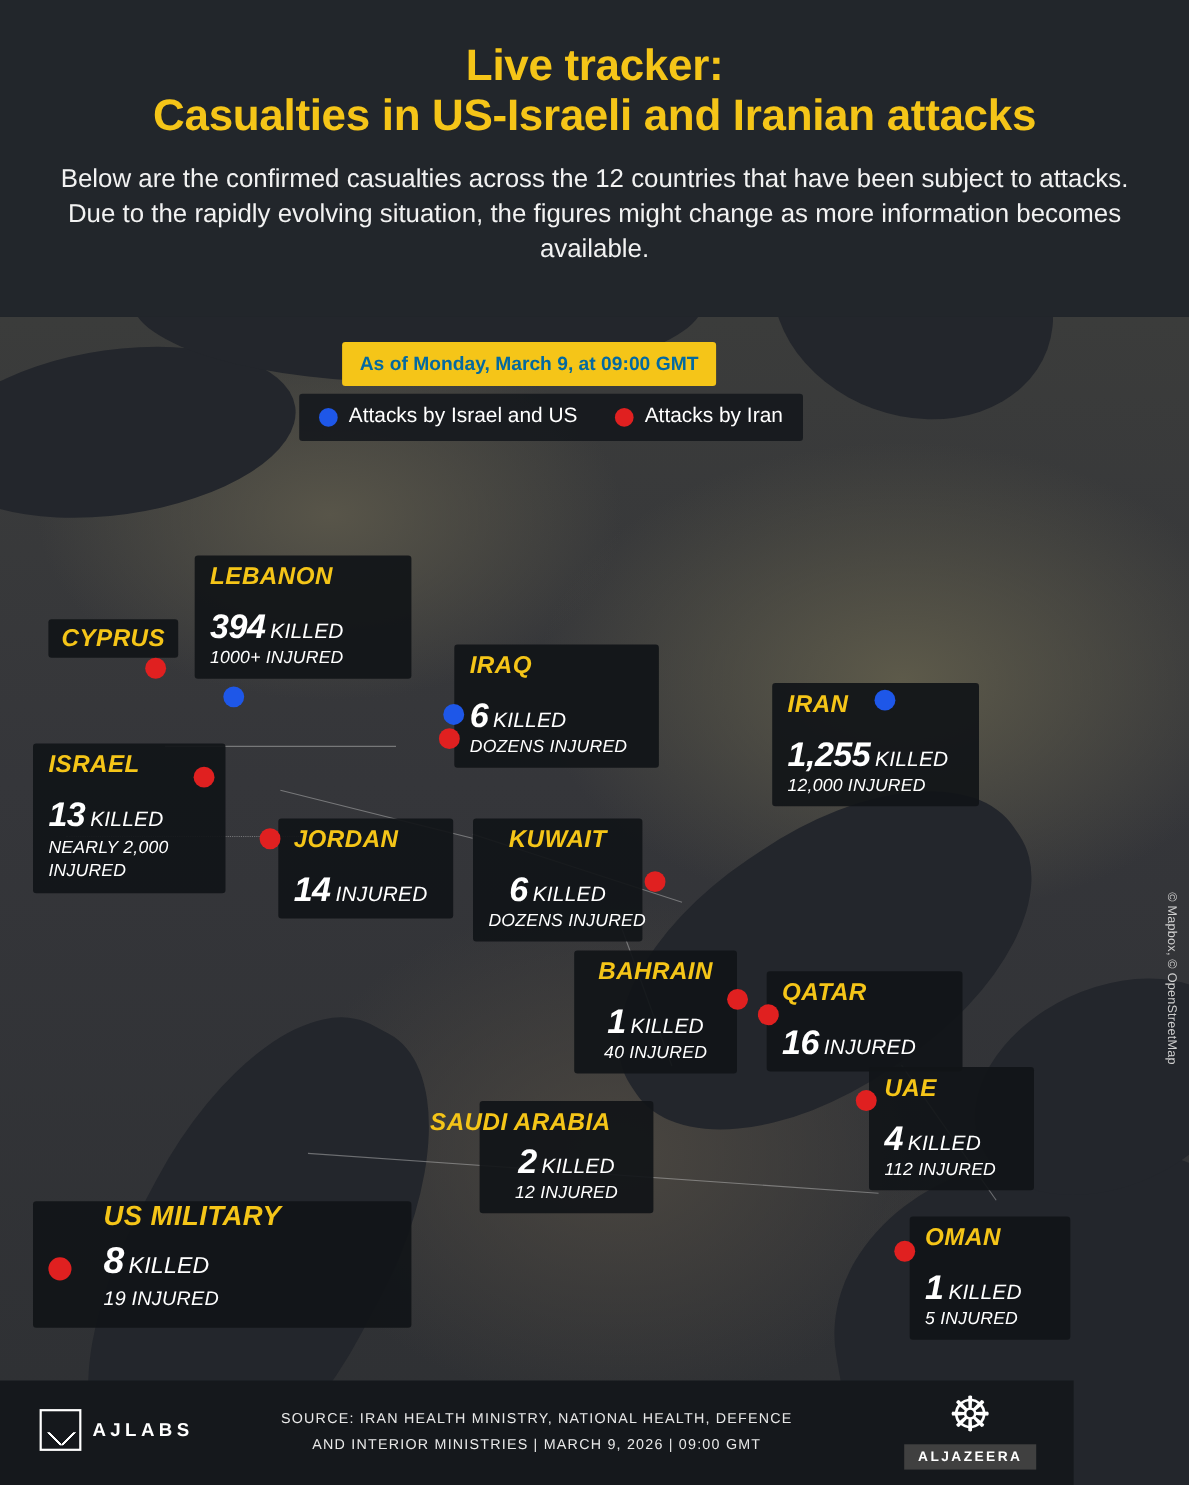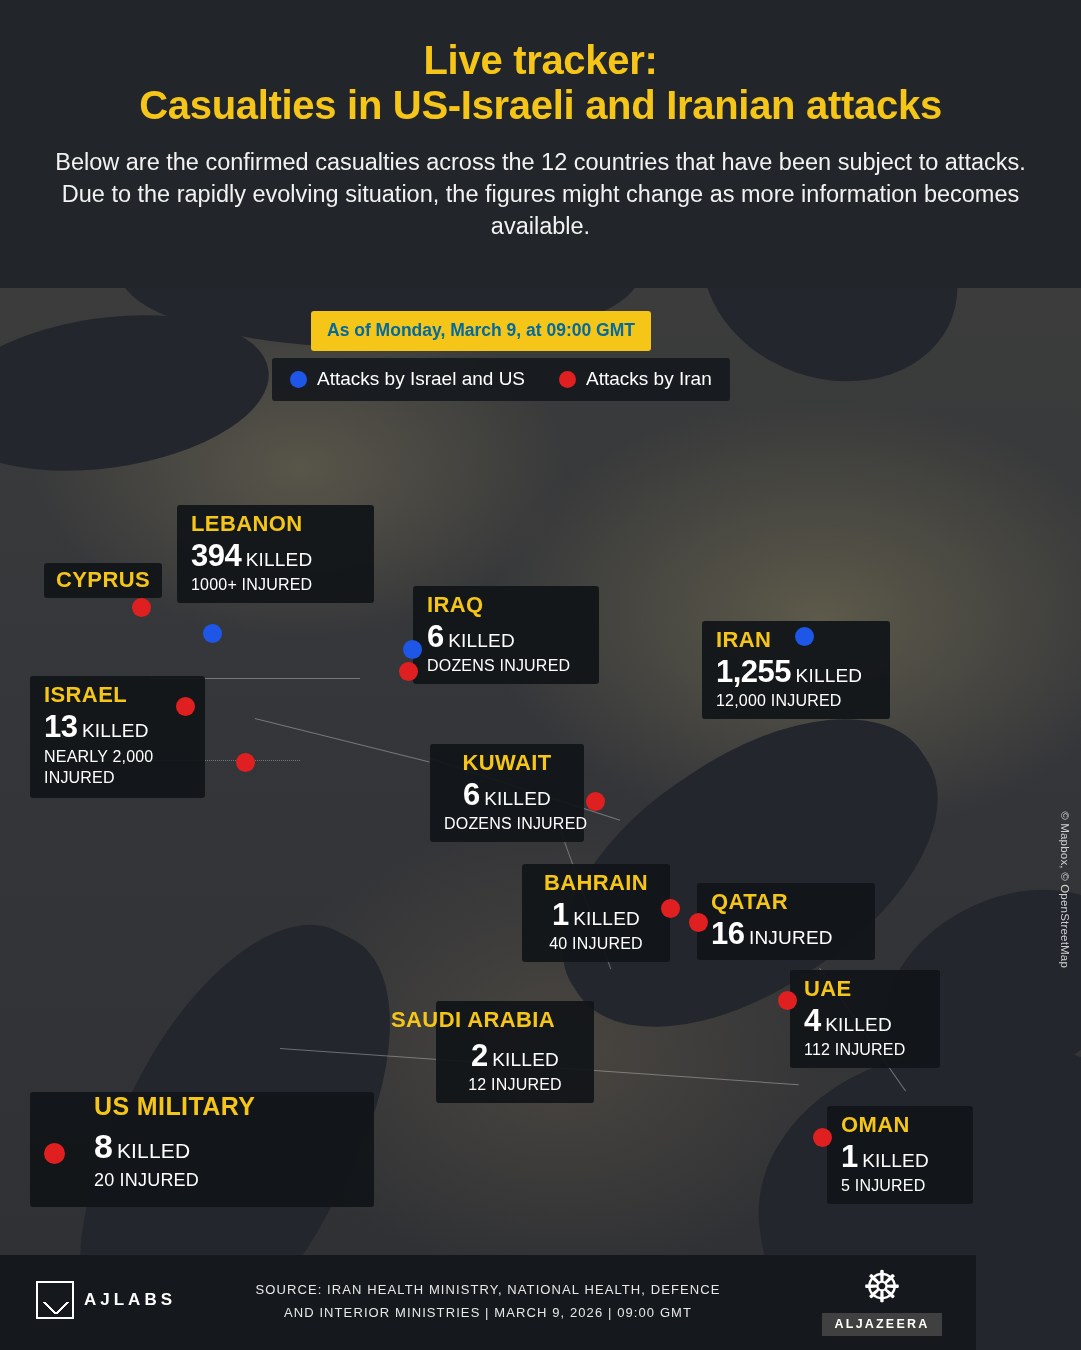--- a/index.html
+++ b/index.html
@@ -119,30 +119,31 @@
   .dot-red  { background: #e02020; }
   .legend .dot { width: 17px; height: 17px; }
 
   
   .card {
     position: absolute;
     background: rgba(17,20,24,0.93);
     border-radius: 3px;
     padding: 6px 14px 9px 14px;
     box-sizing: border-box;
+    font-style: italic;
   }
   .cname {
     color: #f5c518;
     font-weight: bold;
     font-size: 22px;
     letter-spacing: 0.4px;
     line-height: 1.18;
     white-space: nowrap;
   }
-  .row1 { white-space: nowrap; line-height: 1.1; margin-top: 2px; }
+  .row1 { white-space: nowrap; line-height: 1.1; margin-top: 16px; }
   .big {
     font-size: 31px;
     font-weight: bold;
     letter-spacing: -0.5px;
   }
   .lbl { font-size: 19px; letter-spacing: 0.2px; }
   .row2 {
     font-size: 16px;
     letter-spacing: 0.2px;
     margin-top: 3px;
@@ -310,20 +311,27 @@
 
   <div class="card" style="left:30px; top:388px; width:175px;">
     <div class="cname">ISRAEL</div>
     <div class="row1">
       <span class="big">13</span>
       <span class="lbl">KILLED</span>
     </div>
     <div class="row2" style="white-space:normal; line-height:1.3;">NEARLY 2,000 INJURED</div>
   </div>
 
+  <div class="card" style="left:253px; top:456px; width:159px;">
+    <div class="cname">JORDAN</div>
+    <div class="row1">
+      <span class="big">14</span>
+      <span class="lbl">INJURED</span>
+    </div>
+  </div>
 
   <div class="card" style="left:430px; top:456px; width:154px;">
     <div class="cname" style="text-align:center;">KUWAIT</div>
     <div class="row1" style="text-align:center;">
       <span class="big">6</span>
       <span class="lbl">KILLED</span>
     </div>
     <div class="row2" style="text-align:center;">DOZENS INJURED</div>
   </div>
 
@@ -370,21 +378,21 @@
     </div>
     <div class="row2">5 INJURED</div>
   </div>
 
   <div class="card" style="left:30px; top:804px; width:344px; padding:0 16px 16px 64px;">
     <div class="cname" style="font-size:25px;">US MILITARY</div>
     <div class="row1" style="margin-top:6px;">
       <span class="big" style="font-size:34px;">8</span>
       <span class="lbl" style="font-size:21px;">KILLED</span>
     </div>
-    <div class="row2" style="font-size:18px; margin-top:5px;">20 INJURED</div>
+    <div class="row2" style="font-size:18px; margin-top:5px;">19 INJURED</div>
   </div>
 
 </div>
 
 <div class="footer">
   <div class="ajlabs">
     <span class="mark"></span>
     <span class="txt">AJLABS</span>
   </div>
   <div class="source">

